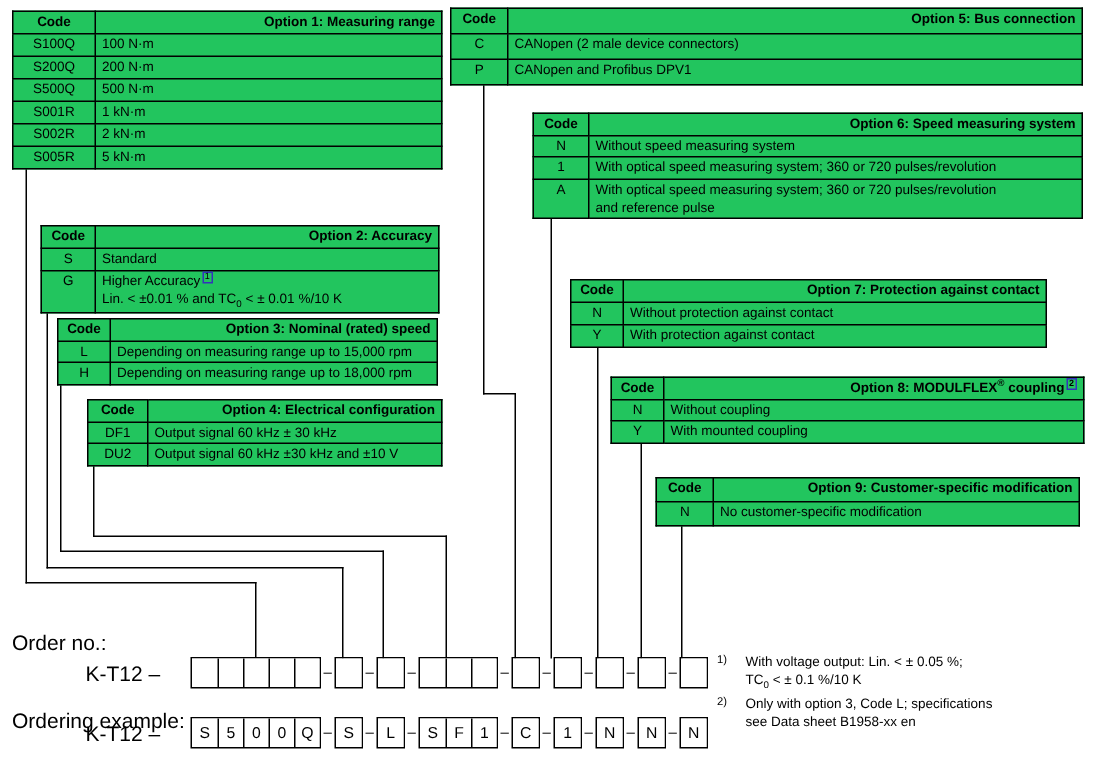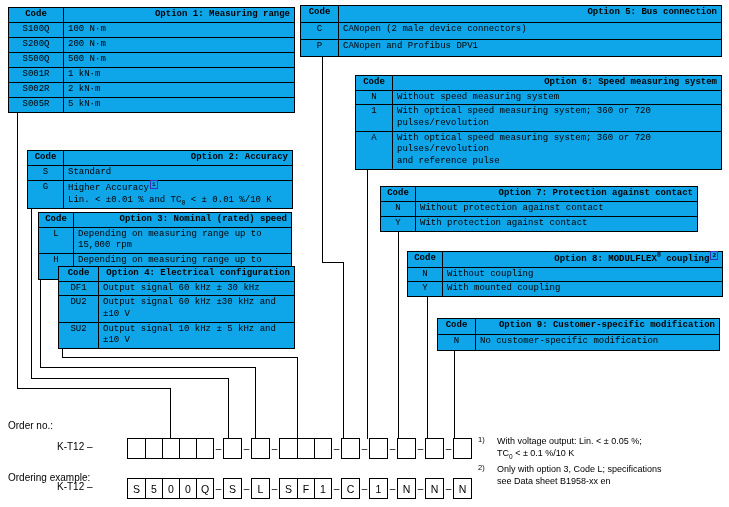--- a/index.html
+++ b/index.html
@@ -2,21 +2,21 @@
 <html><head>
 <meta charset="utf-8">
 <style>
   * { margin:0; padding:0; box-sizing:border-box; }
   html,body { background:#fff; }
   .page {
     position:relative; width:729px; height:507px; background:#ffffff;
     font-family:"Liberation Sans", sans-serif; color:#000; overflow:hidden;
   }
   
-  .opt-table { position:absolute; background:#0ea5e9; z-index:2;font-family:Liberation Mono, monospace; }
+  .opt-table { position:absolute; background:#22c55e; z-index:2; }
   .opt-table table { border-collapse:collapse; width:100%; table-layout:fixed; }
   .opt-table th, .opt-table td {
     border:1px solid #000; font-size:9px; padding:1px 4px;
     vertical-align:top; line-height:1.3; height:var(--rh,15px);
   }
   .opt-table th { font-weight:bold; text-align:right; }
   .opt-table th.code, .opt-table td.code { text-align:center; padding:1px 2px; }
   col.codecol { width:var(--cw,40px); }
   sup { font-size:6.5px; line-height:1; }
   sub { font-size:6.5px; line-height:1; }
@@ -38,21 +38,21 @@
   
   .code-row { position:absolute; display:flex; align-items:center; z-index:2; }
   .grp { display:flex; border:1px solid #000; background:#fff; }
   .cell {
     width:17px; height:19px; border-left:1px solid #000; background:#fff;
     display:flex; align-items:center; justify-content:center; font-size:10.5px;
   }
   .cell:first-child { border-left:none; }
   .dash { width:9px; text-align:center; font-size:10px; line-height:19px; }
   
-  .lbl { position:absolute; font-size:10px; z-index:2; white-space:nowrap; }
+  .lbl { position:absolute; font-size:14px; z-index:2; white-space:nowrap; }
   
   .fn-item { position:absolute; display:flex; z-index:2; width:250px; }
   .fn-marker { font-size:7.5px; transform:translateY(-1px); width:19px; flex:none; }
   .fn-text { font-size:9px; line-height:1.33; }
 </style>
 </head>
 <body>
 
 <div class="page">
 
@@ -174,24 +174,20 @@
             <th class="code">Code</th>
             <th>Option 4: Electrical configuration</th>
           </tr>
           <tr>
             <td class="code">DF1</td>
             <td>Output signal 60 kHz ± 30 kHz</td>
           </tr>
           <tr>
             <td class="code">DU2</td>
             <td>Output signal 60 kHz ±30 kHz and ±10 V</td>
-          </tr>
-          <tr>
-            <td class="code">SU2</td>
-            <td>Output signal 10 kHz ± 5 kHz and ±10 V</td>
           </tr>
         </tbody>
       </table>
     </div>
   <div class="opt-table t5">
       <table>
         <colgroup>
           <col class="codecol">
           <col>
         </colgroup>

